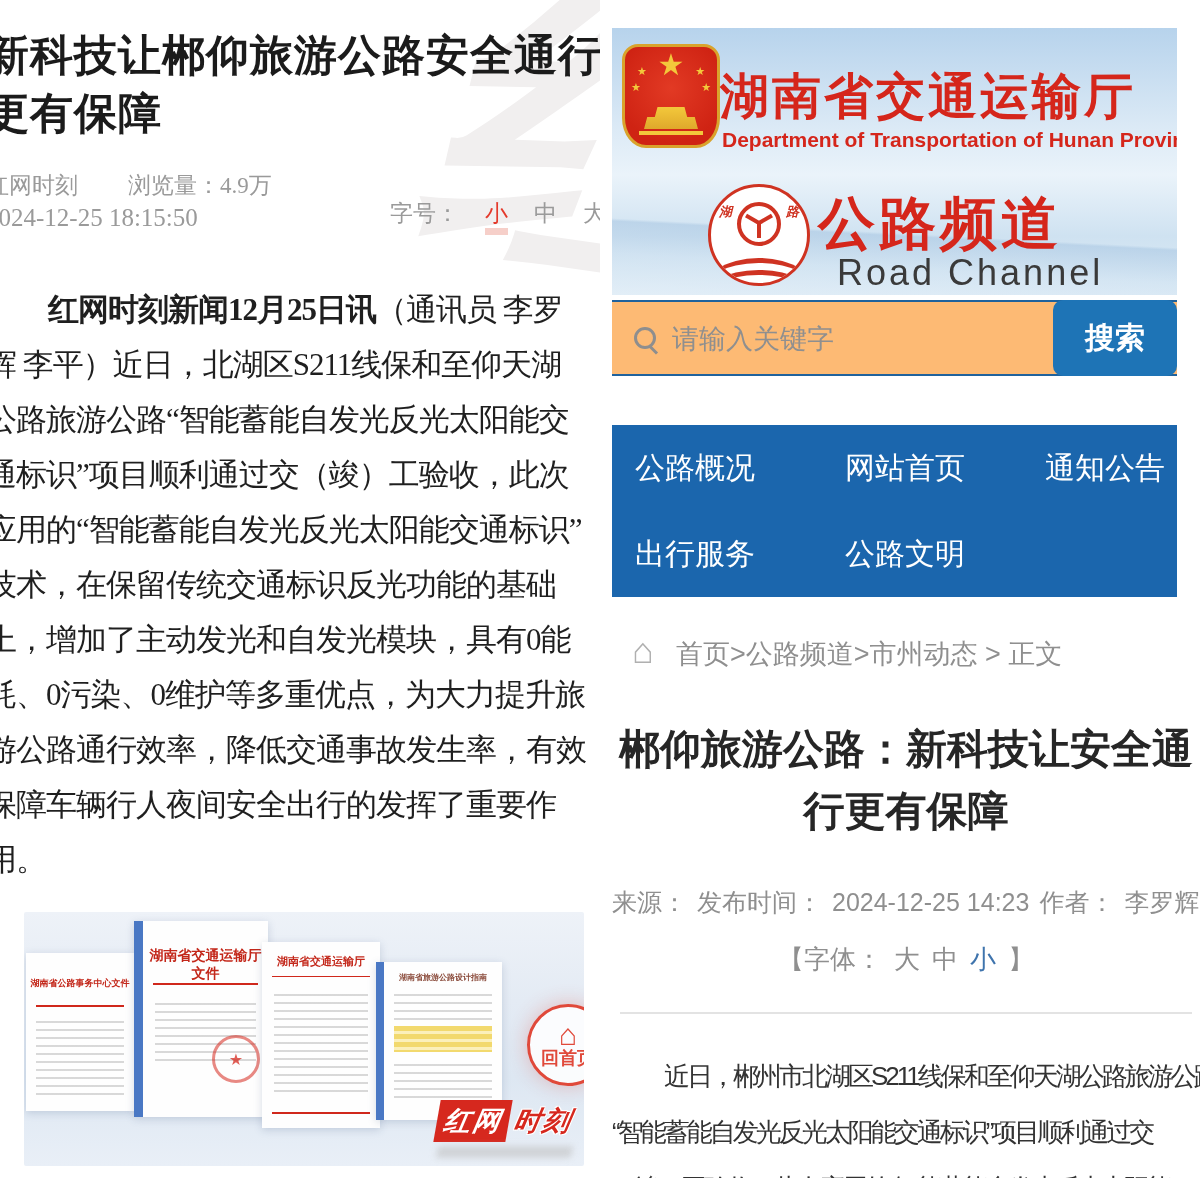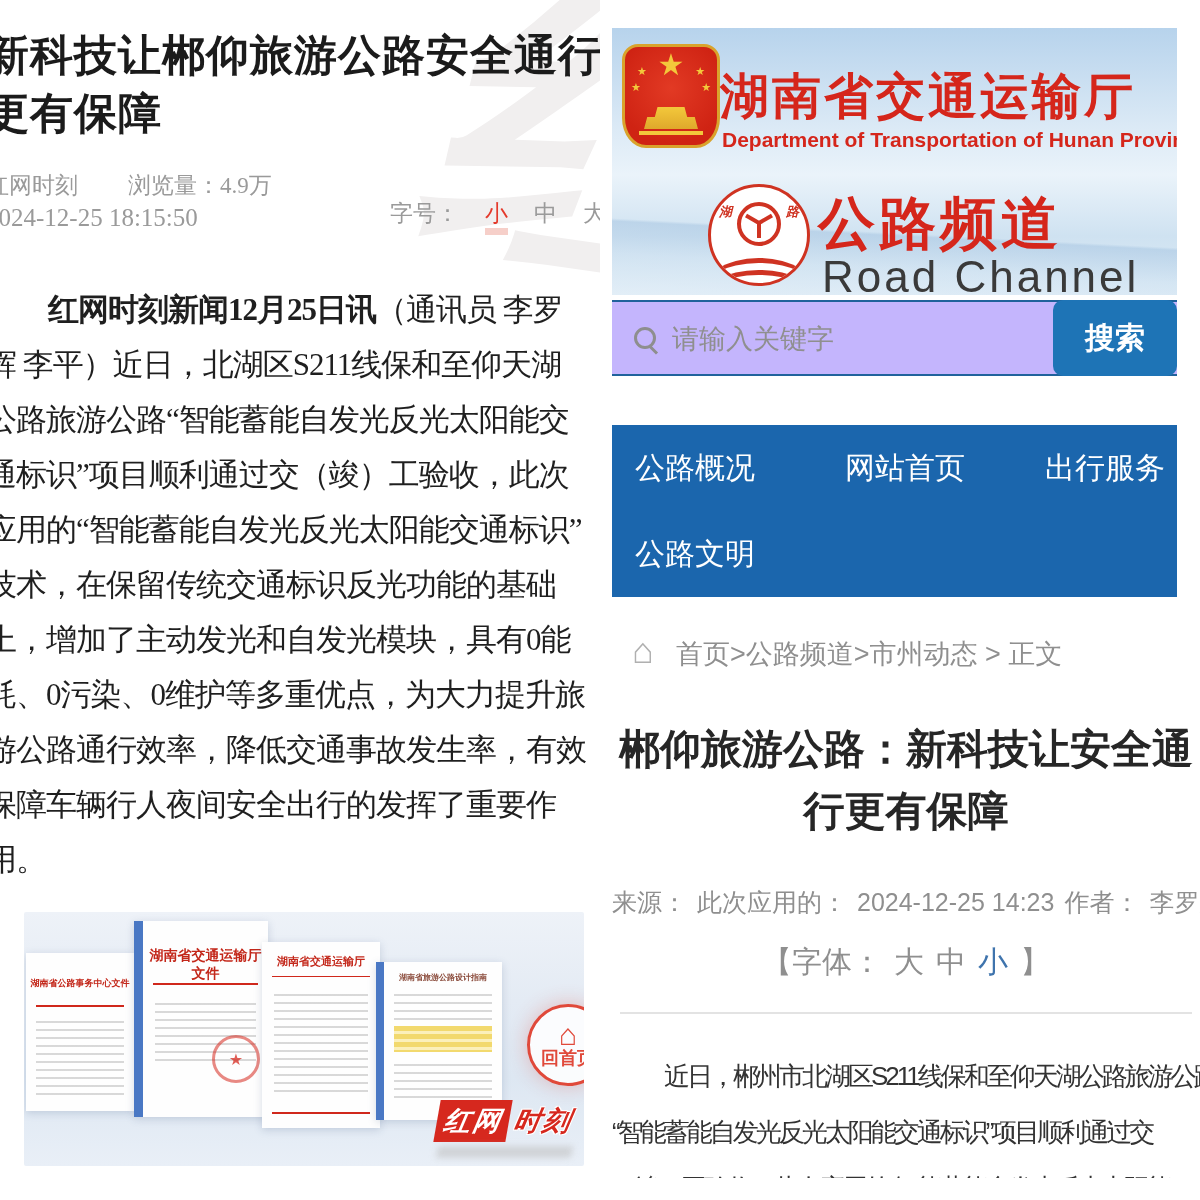--- a/index.html
+++ b/index.html
@@ -77,41 +77,41 @@
     border:4px solid #cf3322;border-radius:50%;}
   .roadlogo .wheel i{position:absolute;left:16px;top:17px;width:4px;height:15px;background:#cf3322;transform-origin:top center;}
   .roadlogo .chl{position:absolute;left:8px;top:16px;font-size:13px;color:#cf3322;font-style:italic;font-weight:bold;}
   .roadlogo .chr{position:absolute;right:8px;top:16px;font-size:13px;color:#cf3322;font-style:italic;font-weight:bold;}
   .roadlogo .r1,.roadlogo .r2{position:absolute;left:-12%;width:124%;border-top:5px solid #cf3322;
     border-radius:50% 50% 0 0/100% 100% 0 0;}
   .roadlogo .r1{bottom:-14px;height:34px;}
   .roadlogo .r2{bottom:-20px;height:28px;}
   .channel-cn{position:absolute;left:206px;top:158px;font-size:57px;font-weight:bold;color:#d5261b;
     letter-spacing:4px;white-space:nowrap;}
-  .channel-en{position:absolute;left:210px;top:224px;font-size:44px;color:#3a3a3a;letter-spacing:3px;white-space:nowrap;}
-  .searchrow{position:absolute;top:300px;left:0;width:565px;height:72px;background:#c4b5fd;
+  .channel-en{position:absolute;left:225px;top:224px;font-size:36px;color:#3a3a3a;letter-spacing:3px;white-space:nowrap;}
+  .searchrow{position:absolute;top:300px;left:0;width:565px;height:72px;background:#fdba74;
     border-top:2px solid #20629c;border-bottom:2px solid #20629c;box-sizing:content-box;}
   .mag{position:absolute;left:22px;top:25px;width:16px;height:16px;border:3px solid #8e8e8e;border-radius:50%;}
   .mag::after{content:"";position:absolute;left:15px;top:15px;width:3px;height:10px;background:#8e8e8e;transform:rotate(-45deg);}
   .searchinput{position:absolute;left:58px;top:0;height:100%;width:370px;border:none;outline:none;
     font-size:27px;color:#333;font-family:"Liberation Sans",sans-serif;background:transparent;}
   .searchinput::placeholder{color:#8f8f8f;}
   .searchbtn{position:absolute;right:0;top:-2px;height:76px;width:124px;background:#1e74b6;border:none;
     border-radius:10px;color:#fff;font-size:30px;font-weight:bold;display:flex;align-items:center;justify-content:center;}
   .nav{position:absolute;top:425px;left:0;width:565px;height:172px;background:#1b66ad;
     display:grid;grid-template-columns:210px 200px 155px;grid-auto-rows:86px;align-items:center;
     padding-left:23px;box-sizing:border-box;color:#fff;font-size:30px;}
   .breadcrumb{position:absolute;top:632px;left:0;width:588px;height:40px;color:#8f8f8f;font-size:27px;}
   .bc-ico{position:absolute;left:20px;top:-2px;font-size:36px;color:#b0b0b0;}
   .bc-txt{position:absolute;left:64px;top:4px;white-space:nowrap;}
   .rp-title{position:absolute;top:718px;left:0;width:588px;text-align:center;font-size:41px;
     font-weight:bold;color:#262626;line-height:62px;padding:0 2px;box-sizing:border-box;}
   .rp-meta{position:absolute;top:886px;left:0;width:588px;text-align:center;font-size:25px;color:#8f8f8f;white-space:nowrap;}
   .rp-meta span{margin-right:10px;margin-top:22px;}
-  .rp-fontrow{position:absolute;top:942px;left:0;width:588px;text-align:center;font-size:30px;color:#8f8f8f;}
+  .rp-fontrow{position:absolute;top:942px;left:0;width:588px;text-align:center;font-size:26px;color:#8f8f8f;}
   .rp-fontrow span{margin:0 6px;}
   .rp-font-small{color:#3f74ad;}
   .rp-divider{position:absolute;top:1012px;left:8px;width:572px;height:2px;background:#e3e3e3;}
   .rp-body{position:absolute;top:1048px;left:0;width:588px;height:130px;overflow:hidden;
     font-size:26px;color:#333;letter-spacing:-3px;}
   .rp-line{height:56px;line-height:56px;white-space:nowrap;}
   .rp-body .rp-line:first-child{text-indent:2em;}
 </style>
 </head>
 <body>
@@ -214,33 +214,34 @@
 
   <div class="searchrow">
     <span class="mag"></span>
     <input class="searchinput" type="text" placeholder="请输入关键字" style="">
     <button class="searchbtn">搜索</button>
   </div>
 
   <div class="nav">
       <div class="nav-item">公路概况</div>
       <div class="nav-item">网站首页</div>
+      <div class="nav-item">通知公告</div>
       <div class="nav-item">出行服务</div>
       <div class="nav-item">公路文明</div>
     </div>
 
   <div class="breadcrumb">
     <span class="bc-ico">⌂</span>
     <span class="bc-txt">首页&gt;公路频道&gt;市州动态 &gt; 正文</span>
   </div>
 
   <div class="rp-title">郴仰旅游公路：新科技让安全通行更有保障</div>
 
   <div class="rp-meta">
-    <span>来源：</span><span>此次应用的：</span><span>2024-12-25 14:23</span><span>作者：</span><span>李罗辉、李平</span>
+    <span>来源：</span><span>发布时间：</span><span>2024-12-25 14:23</span><span>作者：</span><span>李罗辉、李平</span>
   </div>
 
   <div class="rp-fontrow">
     <span>【字体：</span><span>大</span><span>中</span><span class="rp-font-small">小</span><span>】</span>
   </div>
 
   <div class="rp-divider"></div>
 
   <div class="rp-body">
       <div class="rp-line">近日，郴州市北湖区S211线保和至仰天湖公路旅游公路</div>

